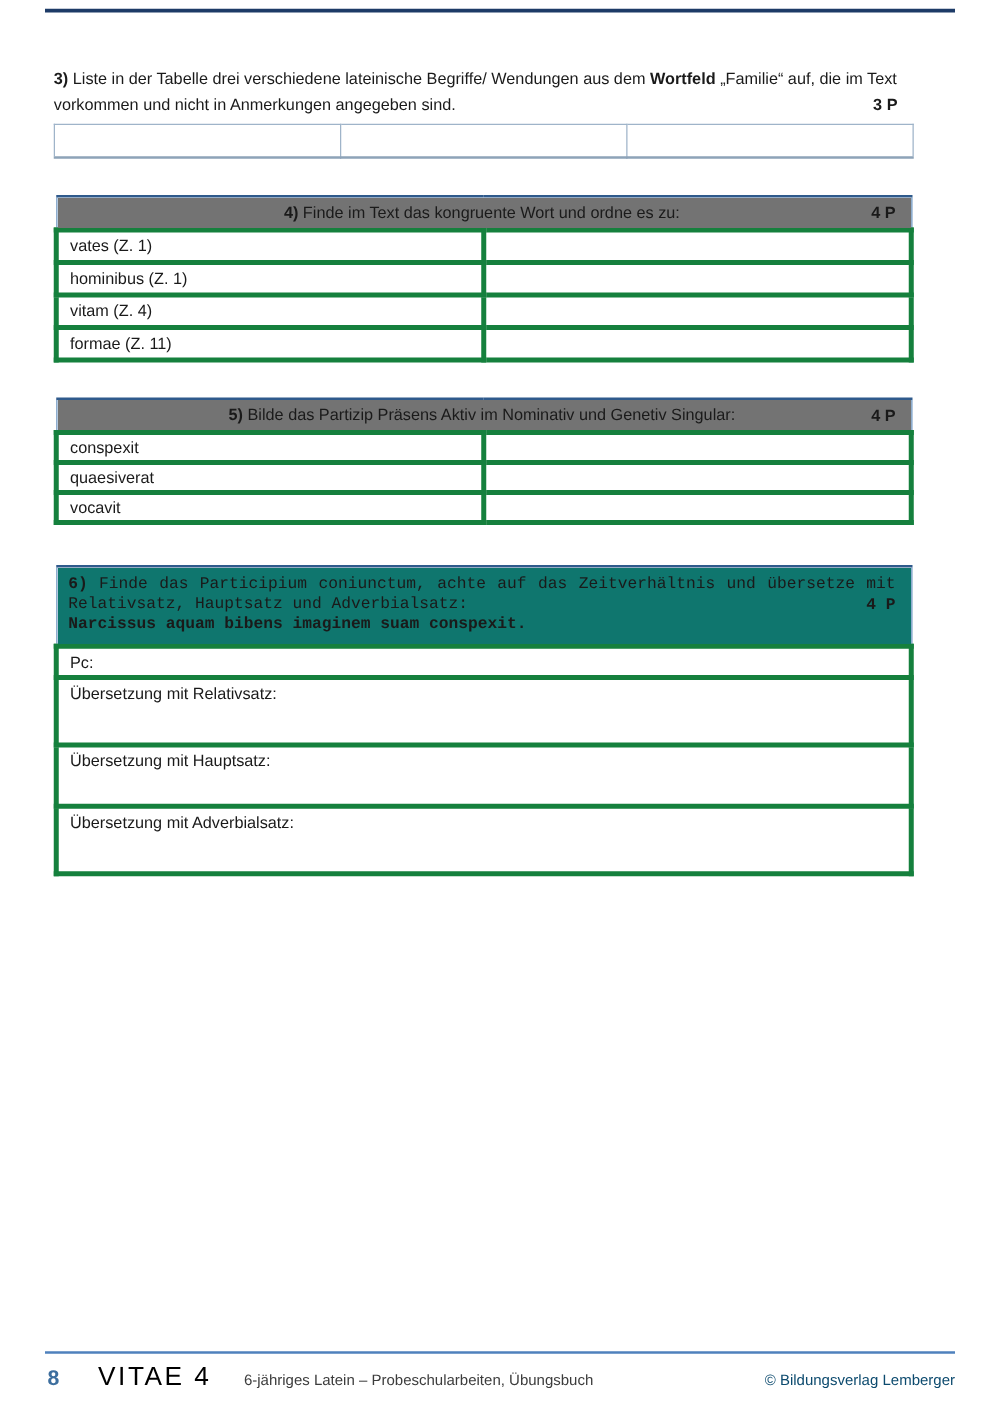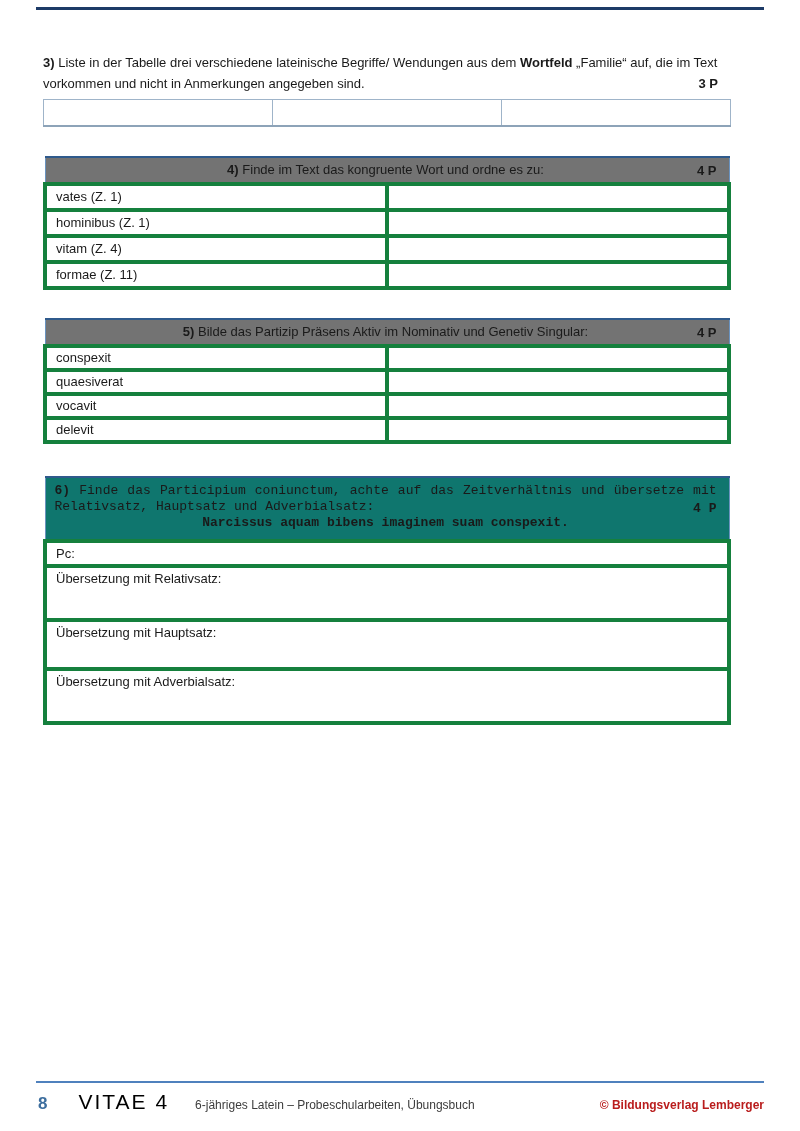--- a/index.html
+++ b/index.html
@@ -76,21 +76,21 @@
     border-top: 2px solid #2f5a8c;
     padding: 5px 12px 8px 9px;
     position: relative;
     font-weight: normal;
     text-align: left;
     height: auto;
     font-family: Liberation Mono, monospace;
   }
   .hdr6 .title6 { display: block; line-height: 16px; text-align: justify; }
   .hdr6 .pts { position: absolute; right: 12px; top: 22px; font-weight: bold; transform: none; }
-  .hdr6 .sentence { display: block; line-height: 16px; font-weight: bold; text-align: center; }
+  .hdr6 .sentence { display: block; line-height: 16px; font-weight: bold; text-align: left; }
   .t6 td { vertical-align: top; padding: 3px 9px; }
   .t6 .row-pc td { height: 21px; }
   .t6 .row-rel td { height: 54px; }
   .t6 .row-haupt td { height: 49px; }
   .t6 .row-adv td { height: 54px; }
 
   
   .footer-rule {
     position: absolute; left: 36px; top: 1081px; width: 728px; height: 2px;
     background: #4f81bd;
@@ -99,21 +99,21 @@
     position: absolute; left: 36px; top: 1090px; width: 728px;
     display: flex; align-items: baseline;
   }
   .page-num { font-size: 17px; font-weight: bold; color: #3d6e9e; margin-left: 2px; }
   .brand {
     font-family: Liberation Sans, sans-serif;
     font-size: 21px; color: #000000; letter-spacing: 2px;
     margin-left: 31px; font-weight: normal;
   }
   .subtitle { font-size: 12px; color: #3c3c3c; margin-left: 26px; }
-  .copyright { font-size: 12px; color: #b91c1c; margin-left: auto; font-weight: bold; }
+  .copyright { font-size: 12px; color: #0c4a6e; margin-left: auto; }
 </style>
 </head>
 <body>
 
 <div class="page">
 
   <div class="top-rule"></div>
 
   <div class="main">
 
@@ -167,24 +167,20 @@
           <td></td>
         </tr>
         <tr>
           <td class="col-label">quaesiverat</td>
           <td></td>
         </tr>
         <tr>
           <td class="col-label">vocavit</td>
           <td></td>
         </tr>
-        <tr>
-          <td class="col-label">delevit</td>
-          <td></td>
-        </tr>
       </tbody>
     </table>
 
     <table class="qtable t6">
       <thead>
         <tr>
           <th class="hdr6">
             <span class="title6"><b class="qnum">6)</b> <span>Finde das Participium coniunctum, achte auf das Zeitverhältnis und übersetze mit Relativsatz, Hauptsatz und Adverbialsatz:</span></span>
             <span class="pts">4 P</span>
             <span class="sentence">Narcissus aquam bibens imaginem suam conspexit.</span>

